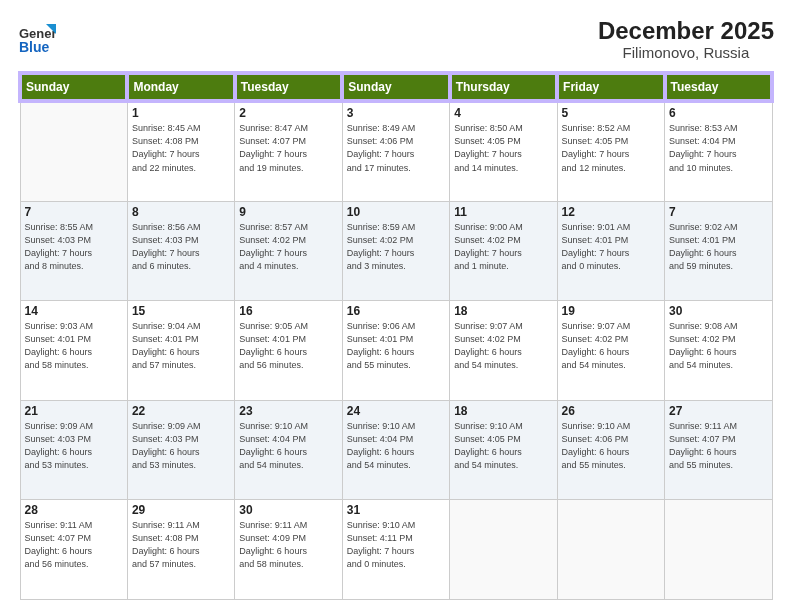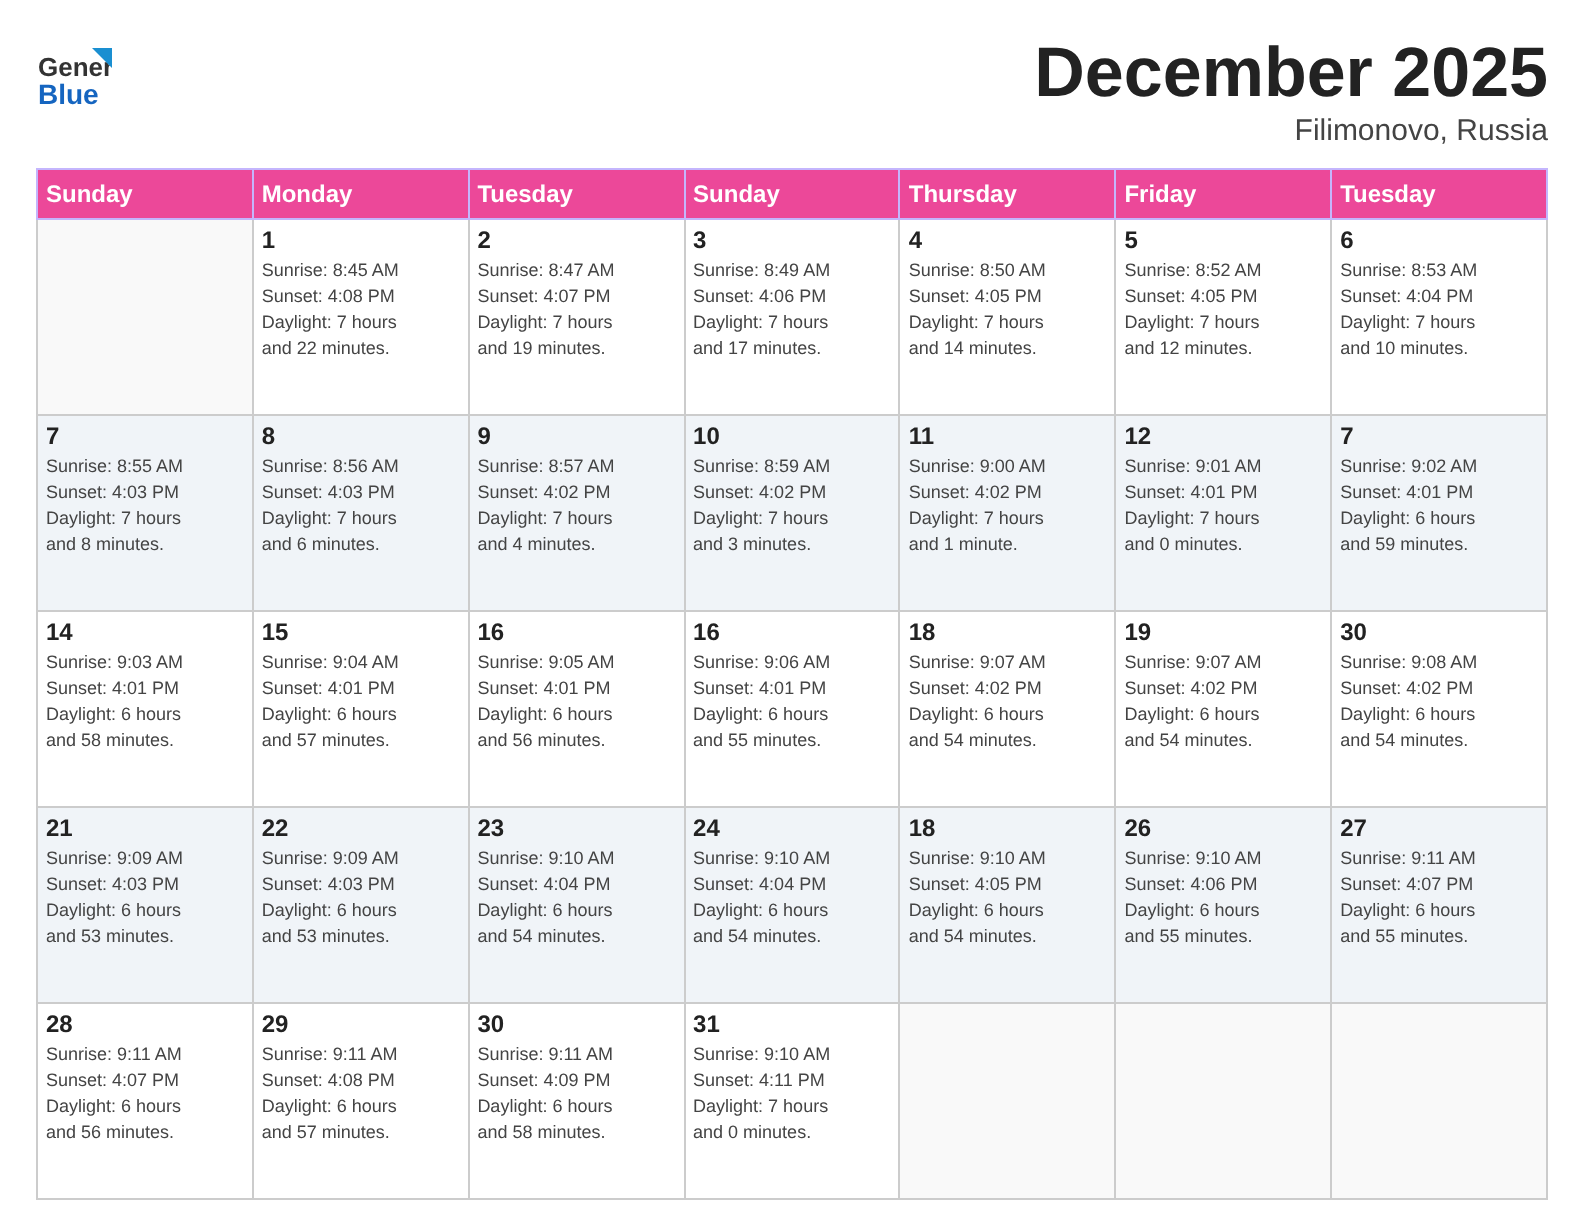--- a/index.html
+++ b/index.html
@@ -25,44 +25,45 @@
     }
     .logo {
       display: flex;
       flex-direction: column;
       align-items: flex-start;
     }
     .title-block {
       text-align: right;
     }
     .month-title {
-      font-size: 35px;
+      font-size: 24px;
       font-weight: bold;
       color: #222;
       line-height: 1.1;
     }
     .location {
       font-size: 15px;
       color: #444;
+      text-align: center;
     }
     .calendar {
       flex: 1;
       border: 1px solid #ccc;
       border-collapse: collapse;
       width: 100%;
       table-layout: fixed;
     }
     .calendar th {
-      background: #ec4899;
+      background: #4d7c0f;
       color: #fff;
       font-size: 12px;
       font-weight: bold;
       padding: 5px 4px;
       text-align: left;
-      border: 1px solid #c4b5fd;
+      border: 4px solid #c4b5fd;
     }
     .calendar td {
       border: 1px solid #ccc;
       vertical-align: top;
       padding: 3px 4px;
       font-size: 9.5px;
       color: #333;
       background: #fff;
       height: 88px;
     }

